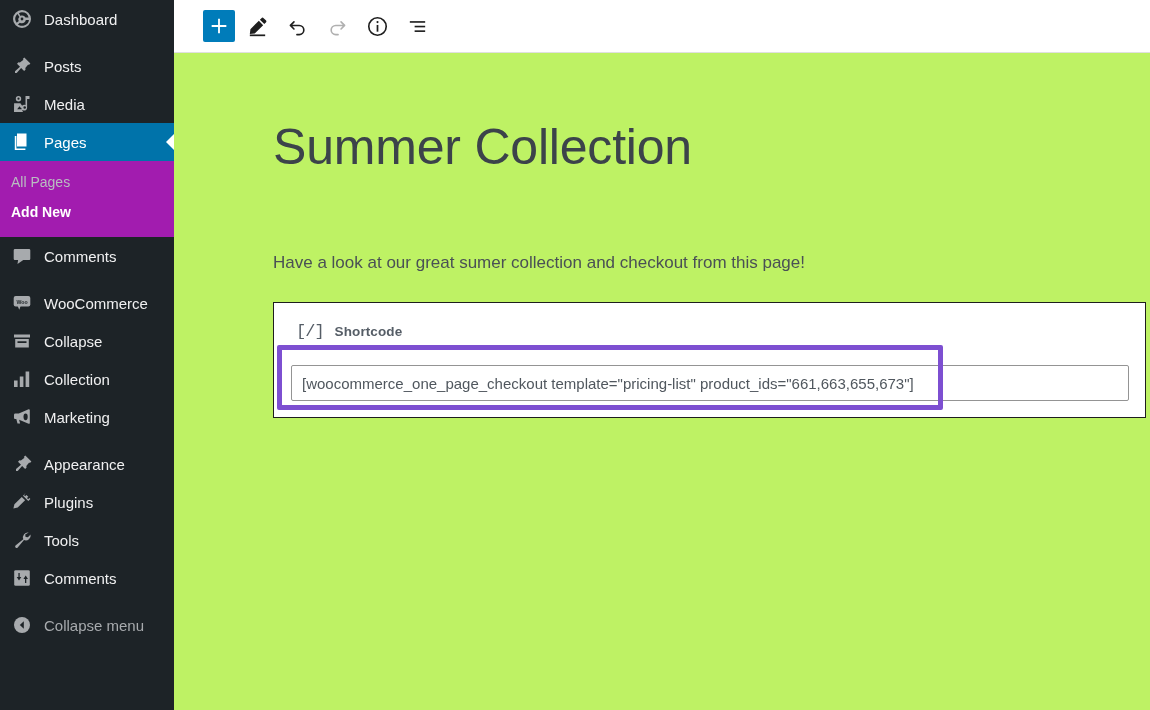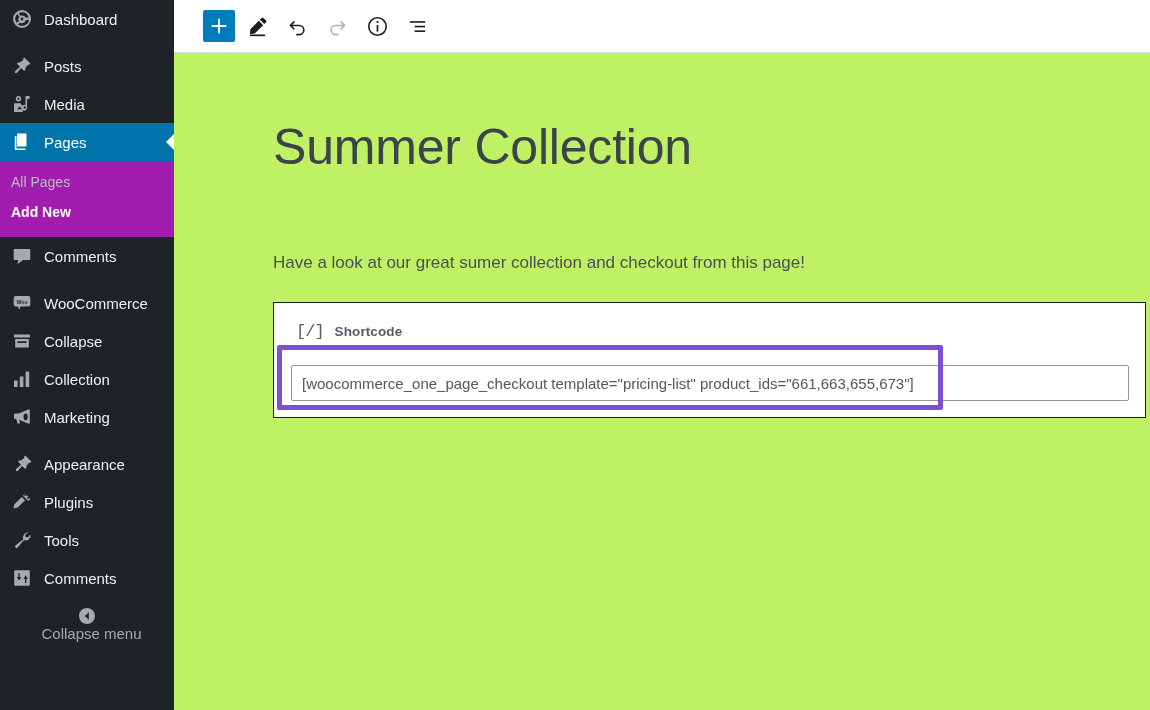--- a/index.html
+++ b/index.html
@@ -58,21 +58,21 @@
   .submenu-item {
     display:block;
     padding: 6px 0 6px 11px;
     font-size: 14px;
     color: #b9bdc1;
     cursor: pointer;
     line-height: 1.3;
   }
   .submenu-item.current { color:#ffffff; font-weight:700; }
 
-  .collapse-item { color:#a7aaad;flex-direction:column; }
+  .collapse-item { color:#a7aaad; }
   .collapse-item .mi-icon { color:#a7aaad; }
 
   
   #toolbar {
     position:absolute; left:174px; top:0;
     width: 976px; height: 53px;
     background:#fff;
     border-bottom: 1px solid #e0e0e0;
     display:flex; align-items:center;
     padding-left: 29px;

